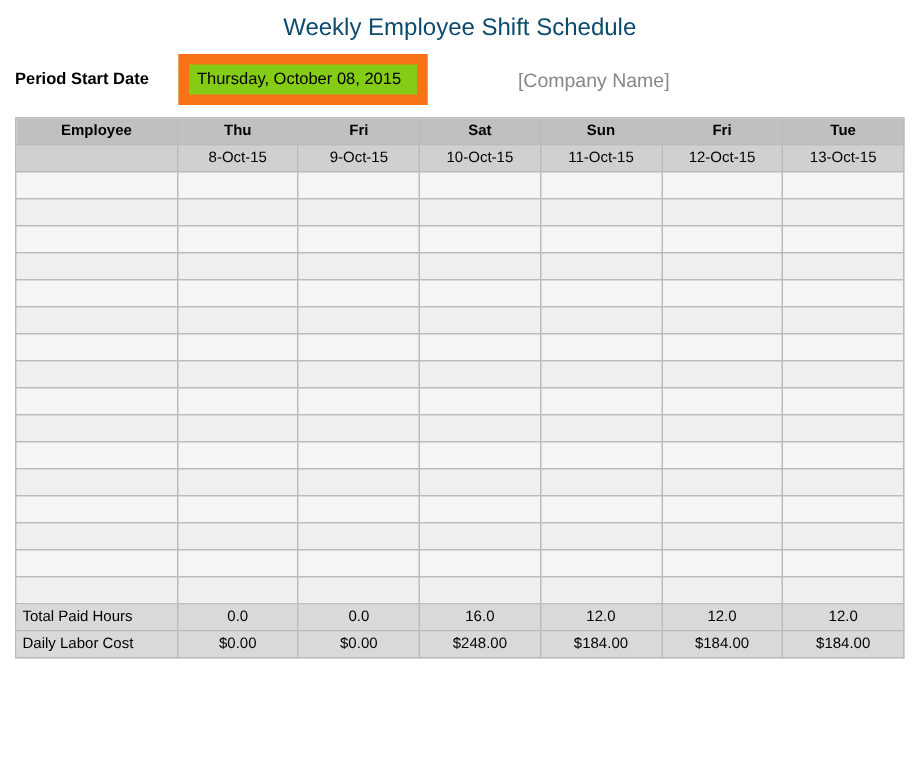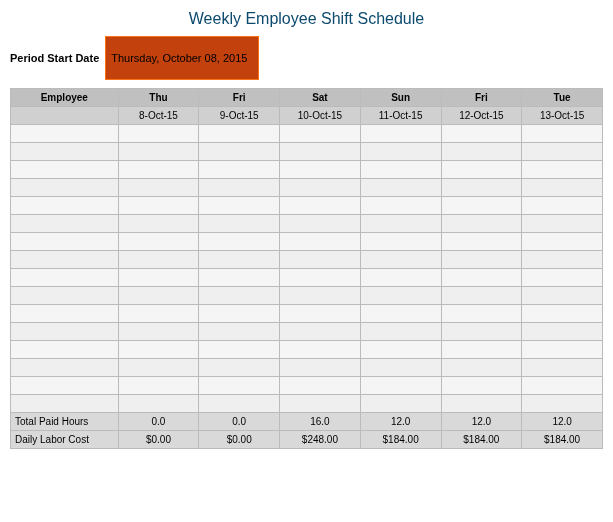--- a/index.html
+++ b/index.html
@@ -15,31 +15,31 @@
       text-align: center;
       font-size: 16px;
       font-weight: normal;
       color: #0c4a6e;
       margin-bottom: 8px;
     }
     .period-row {
       display: flex;
       align-items: center;
       margin-bottom: 8px;
-      gap: 6px;
+      gap: 20px;
     }
     .period-label {
       font-weight: bold;
       font-size: 11px;
     }
     .period-input {
-      border: 1px solid #f97316;
-      padding: 15px 5px;
+      border: 7px solid #f97316;
+      padding: 4px 5px;
       font-size: 11px;
-      background: #c2410c;
+      background: #84cc16;
       min-width: 140px;
     }
     .company-placeholder {
       margin-left: 40px;
       color: #888;
       font-size: 13px;
     }
     .schedule-table {
       width: 100%;
       border-collapse: collapse;
@@ -122,20 +122,21 @@
     }
   </style>
 </head>
 <body>
 
 <h1 class="page-title">Weekly Employee Shift Schedule</h1>
 
 <div class="period-row">
   <span class="period-label">Period Start Date</span>
   <input class="period-input" type="text" value="Thursday, October 08, 2015" style="">
+  <span class="company-placeholder">[Company Name]</span>
 </div>
 
 <table class="schedule-table">
   <thead>
     <tr class="header-row">
       <th class="col-employee">Employee</th>
       <th class="col-day">Thu</th>
       <th class="col-day">Fri</th>
       <th class="col-day">Sat</th>
       <th class="col-day">Sun</th>

